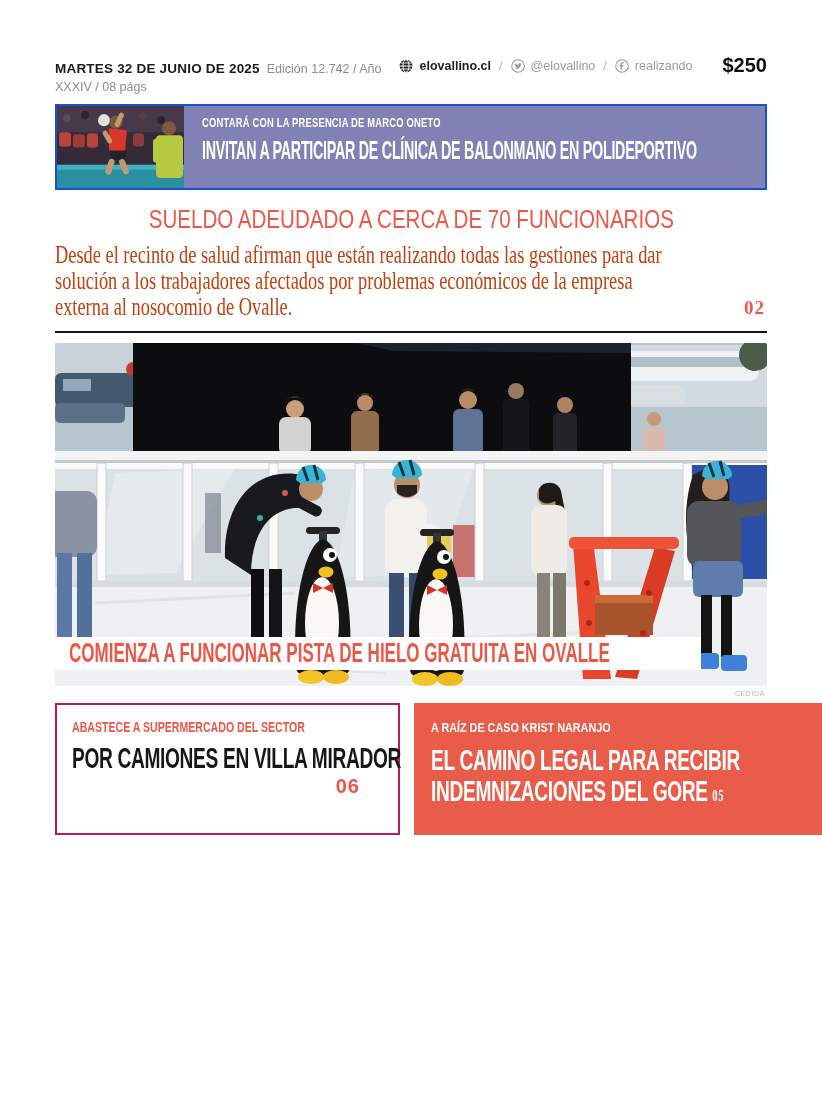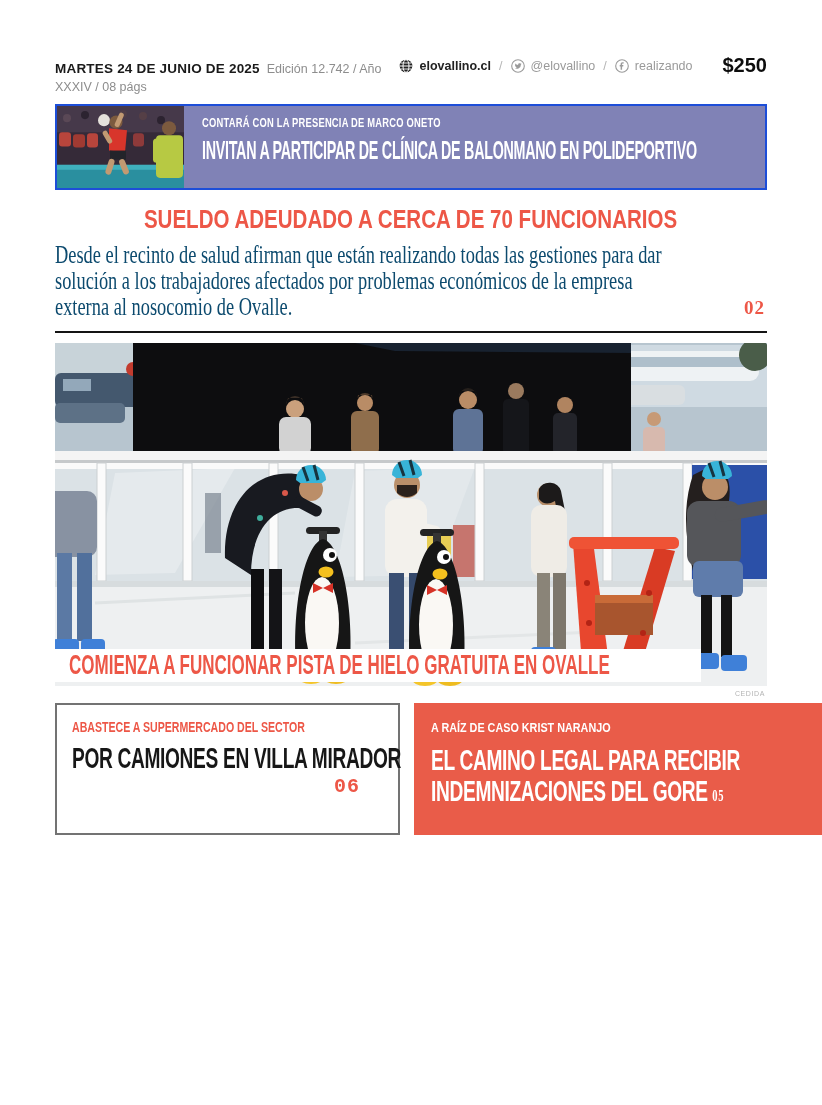--- a/index.html
+++ b/index.html
@@ -29,63 +29,63 @@
   .banner-photo{width:127px;flex:none;overflow:hidden;}
   .banner-photo svg{display:block;width:100%;height:100%;}
   .banner-body{flex:1;position:relative;padding:9px 10px 4px 18px;color:#fff;
     display:flex;flex-direction:column;}
   .banner-kicker{font-size:13px;font-weight:bold;white-space:nowrap;display:inline-block;
     transform:scaleX(.72);transform-origin:left center;letter-spacing:.3px;}
   .banner-headline{margin-top:5px;font-size:26px;font-weight:bold;white-space:nowrap;}
   .banner-headline .cond{display:inline-block;transform:scaleX(.55);transform-origin:left center;letter-spacing:-.5px;}
   
   .lead{margin-top:14px;text-align:center;}
-  .lead-kicker{font-size:26px;font-weight:bold;color:var(--color-accent_red,#ed5747);}
+  .lead-kicker{font-size:26px;font-weight:normal;color:var(--color-accent_red,#ed5747);}
   .lead-kicker .cond{display:inline-block;white-space:nowrap;transform:scaleX(.79);transform-origin:center;}
   .lead-headline{margin:2px 0 0;font-size:66px;font-weight:bold;color:#151515;line-height:.93;}
   .lead-headline .line{display:block;white-space:nowrap;}
   .lead-headline .cond{display:inline-block;transform:scaleX(.66);transform-origin:center;letter-spacing:-1px;}
   .deck-wrap{position:relative;text-align:left;margin-top:7px;}
-  .deck{margin:0;font-family:"Liberation Serif",serif;font-size:24.5px;line-height:1.08;color:#0c4a6e;}
+  .deck{margin:0;font-family:"Liberation Serif",serif;font-size:24.5px;line-height:1.08;color:#c2410c;}
   .deck-line{display:block;white-space:nowrap;transform:scaleX(.75);transform-origin:left center;}
   .deck-page{position:absolute;right:2px;bottom:2px;color:var(--color-accent_red,#ed5747);
     font-family:"Liberation Serif",serif;font-weight:bold;font-size:19px;letter-spacing:1px;}
   .rule{border:none;border-top:2px solid #141414;margin:10px 0 0;}
   
   .main-photo{margin:10px 0 0;position:relative;width:712px;height:343px;}
   .main-photo svg{display:block;width:100%;height:100%;}
-  .caption-band{position:absolute;left:0;bottom:4px;width:646px;height:33px;background:#fff;
+  .caption-band{position:absolute;left:0;bottom:16px;width:646px;height:33px;background:#fff;
     display:flex;align-items:center;padding-left:14px;box-sizing:border-box;gap:10px;}
   .caption-text{color:var(--color-accent_red,#ed5747);font-size:27px;font-weight:bold;white-space:nowrap;
     display:inline-block;transform:scaleX(.63);transform-origin:left center;}
   .photo-credit{text-align:right;font-size:7px;color:#b3b3b3;letter-spacing:.6px;margin:4px 2px 0 0;}
   
   .bottom-row{display:flex;gap:14px;margin-top:6px;}
   .story-box{box-sizing:border-box;height:132px;}
-  .box-left{width:345px;border:2px solid #737373;background:#fff;padding:13px 14px 8px 15px;}
+  .box-left{width:345px;border:2px solid #be185d;background:#fff;padding:13px 14px 8px 15px;}
   .box-right{flex:1;background:var(--color-coral,#e95c49);color:#fff;padding:15px 10px 8px 17px;}
   .story-kicker{font-size:14.5px;font-weight:bold;white-space:nowrap;display:inline-block;
     transform:scaleX(.73);transform-origin:left center;color:var(--color-accent_red,#ed5747);}
   .box-right .story-kicker{color:#fff;font-size:13.5px;transform:scaleX(.8);}
   .story-headline{margin-top:7px;font-size:29px;font-weight:bold;line-height:1.07;color:#171717;}
   .story-headline .line{display:block;white-space:nowrap;}
   .story-headline .cond{display:inline-block;transform:scaleX(.66);transform-origin:left center;letter-spacing:-.5px;}
   .box-right .story-headline{color:#fff;margin-top:9px;font-size:29px;}
-  .story-page{font-family:Liberation Mono, monospace;font-weight:bold;font-size:20px;letter-spacing:1px;
+  .story-page{font-family:Liberation Sans, sans-serif;font-weight:bold;font-size:20px;letter-spacing:1px;
     color:var(--color-accent_red,#ed5747);text-align:right;padding-right:24px;margin-top:1px;}
   .inline-page{font-family:"Liberation Serif",serif;font-weight:bold;font-size:16px;letter-spacing:1px;margin-left:7px;}
 </style>
 </head>
 <body>
 
 <div class="page">
 
   <header class="topbar">
     <div class="tb-left">
-      <span class="tb-date">MARTES 24 DE JUNIO DE 2025</span><span class="tb-edition">Edición 12.742 / Año XXXIV / 08 págs</span>
+      <span class="tb-date">MARTES 32 DE JUNIO DE 2025</span><span class="tb-edition">Edición 12.742 / Año XXXIV / 08 págs</span>
     </div>
     <div class="tb-right">
       <span class="tb-social">
         <svg class="ticon" width="14" height="14" viewBox="0 0 14 14">
           <circle cx="7" cy="7" r="6.3" fill="#222"></circle>
           <ellipse cx="7" cy="7" rx="3" ry="6.3" fill="none" stroke="#fff" stroke-width="1"></ellipse>
           <line x1=".7" y1="7" x2="13.3" y2="7" stroke="#fff" stroke-width="1"></line>
           <line x1="1.6" y1="4" x2="12.4" y2="4" stroke="#fff" stroke-width=".9"></line>
           <line x1="1.6" y1="10" x2="12.4" y2="10" stroke="#fff" stroke-width=".9"></line>
         </svg>

